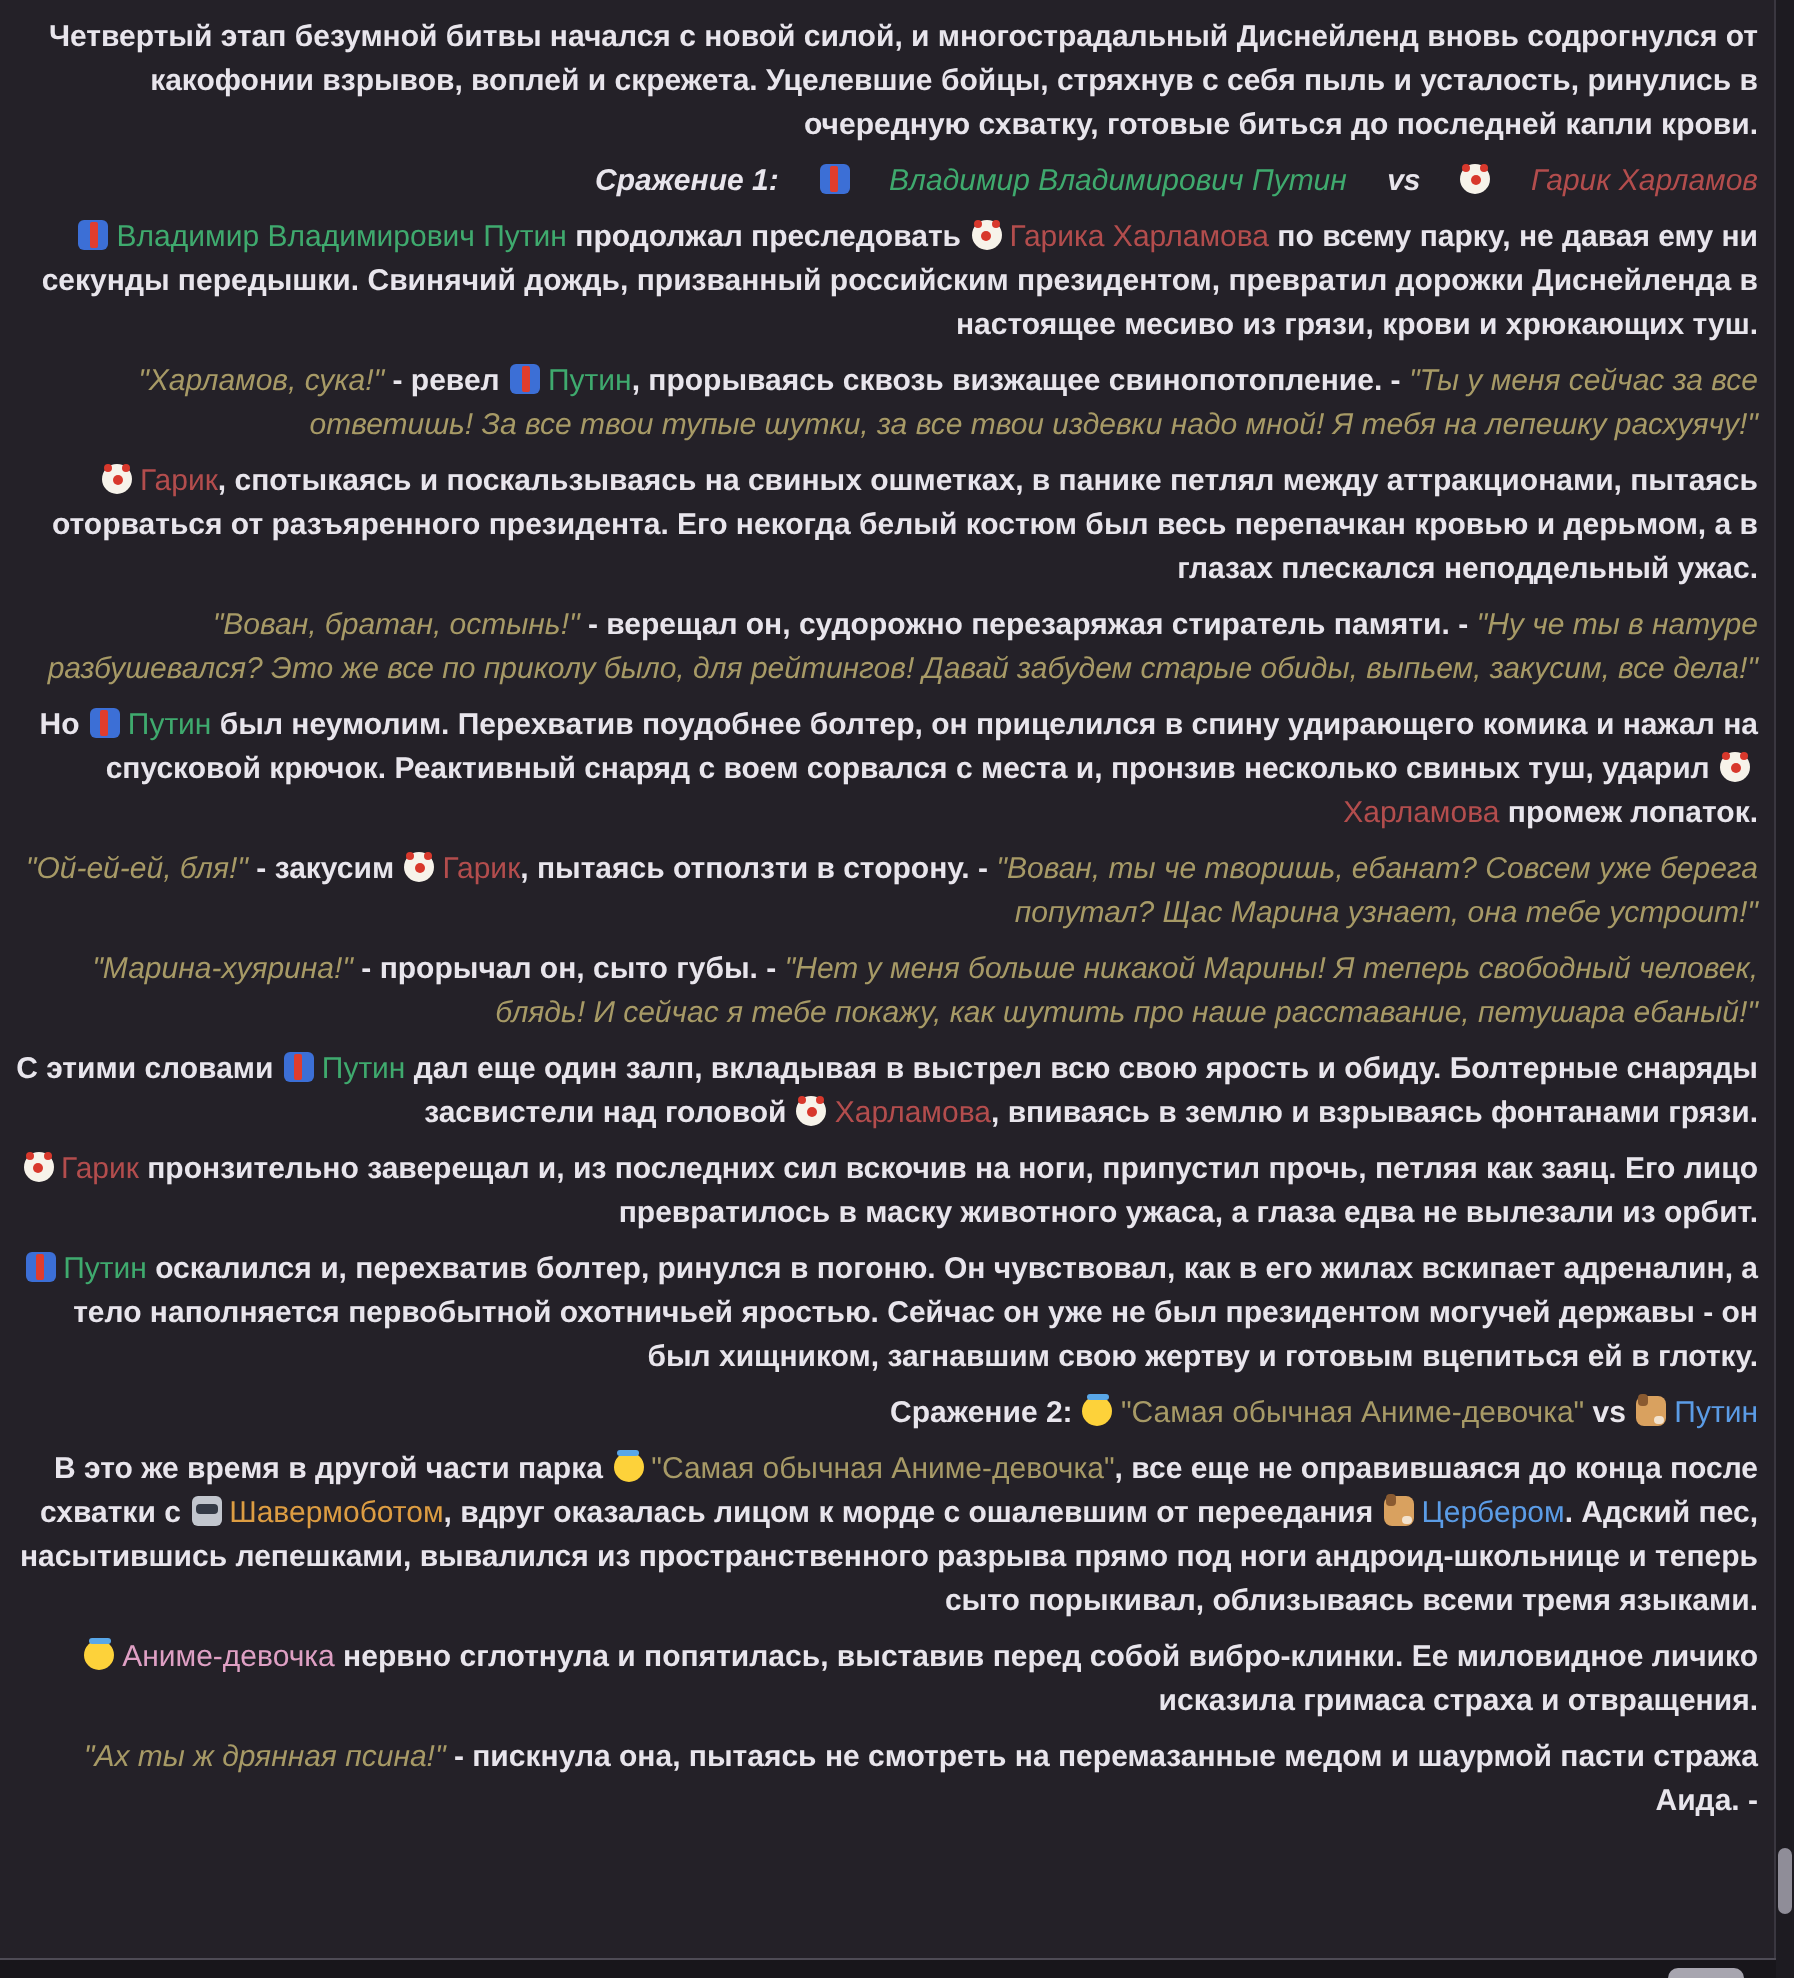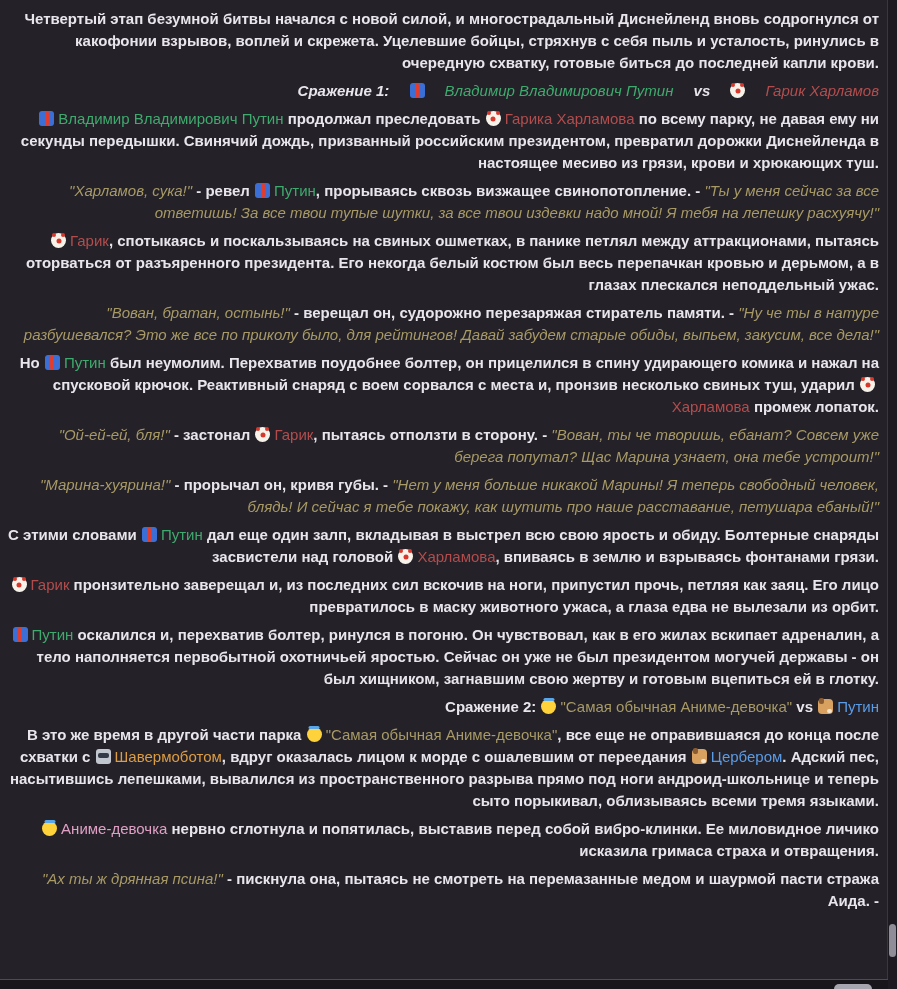--- a/index.html
+++ b/index.html
@@ -61,22 +61,22 @@
 <body>
 
 <div class="chat-panel">
     <div class="para"><span class="seg-body">Четвертый этап безумной битвы начался с новой силой, и многострадальный Диснейленд вновь содрогнулся от какофонии взрывов, воплей и скрежета. Уцелевшие бойцы, стряхнув с себя пыль и усталость, ринулись в очередную схватку, готовые биться до последней капли крови.</span></div>
     <div class="para italic"><span class="seg-body">Сражение 1: </span><span class="emoji necktie-icon"></span><span class="seg-putin">Владимир Владимирович Путин</span><span class="seg-body"> vs </span><span class="emoji clown-icon"></span><span class="seg-kharlamov">Гарик Харламов</span></div>
     <div class="para"><span class="emoji necktie-icon"></span><span class="seg-putin">Владимир Владимирович Путин</span><span class="seg-body"> продолжал преследовать </span><span class="emoji clown-icon"></span><span class="seg-kharlamov">Гарика Харламова</span><span class="seg-body"> по всему парку, не давая ему ни секунды передышки. Свинячий дождь, призванный российским президентом, превратил дорожки Диснейленда в настоящее месиво из грязи, крови и хрюкающих туш.</span></div>
     <div class="para"><span class="seg-quote">"Харламов, сука!"</span><span class="seg-body"> - ревел </span><span class="emoji necktie-icon"></span><span class="seg-putin">Путин</span><span class="seg-body">, прорываясь сквозь визжащее свинопотопление. - </span><span class="seg-quote">"Ты у меня сейчас за все ответишь! За все твои тупые шутки, за все твои издевки надо мной! Я тебя на лепешку расхуячу!"</span></div>
     <div class="para"><span class="emoji clown-icon"></span><span class="seg-kharlamov">Гарик</span><span class="seg-body">, спотыкаясь и поскальзываясь на свиных ошметках, в панике петлял между аттракционами, пытаясь оторваться от разъяренного президента. Его некогда белый костюм был весь перепачкан кровью и дерьмом, а в глазах плескался неподдельный ужас.</span></div>
     <div class="para"><span class="seg-quote">"Вован, братан, остынь!"</span><span class="seg-body"> - верещал он, судорожно перезаряжая стиратель памяти. - </span><span class="seg-quote">"Ну че ты в натуре разбушевался? Это же все по приколу было, для рейтингов! Давай забудем старые обиды, выпьем, закусим, все дела!"</span></div>
     <div class="para"><span class="seg-body">Но </span><span class="emoji necktie-icon"></span><span class="seg-putin">Путин</span><span class="seg-body"> был неумолим. Перехватив поудобнее болтер, он прицелился в спину удирающего комика и нажал на спусковой крючок. Реактивный снаряд с воем сорвался с места и, пронзив несколько свиных туш, ударил </span><span class="emoji clown-icon"></span><span class="seg-kharlamov">Харламова</span><span class="seg-body"> промеж лопаток.</span></div>
-    <div class="para"><span class="seg-quote">"Ой-ей-ей, бля!"</span><span class="seg-body"> - застонал </span><span class="emoji clown-icon"></span><span class="seg-kharlamov">Гарик</span><span class="seg-body">, пытаясь отползти в сторону. - </span><span class="seg-quote">"Вован, ты че творишь, ебанат? Совсем уже берега попутал? Щас Марина узнает, она тебе устроит!"</span></div>
-    <div class="para"><span class="seg-quote">"Марина-хуярина!"</span><span class="seg-body"> - прорычал он, кривя губы. - </span><span class="seg-quote">"Нет у меня больше никакой Марины! Я теперь свободный человек, блядь! И сейчас я тебе покажу, как шутить про наше расставание, петушара ебаный!"</span></div>
+    <div class="para"><span class="seg-quote">"Ой-ей-ей, бля!"</span><span class="seg-body"> - закусим </span><span class="emoji clown-icon"></span><span class="seg-kharlamov">Гарик</span><span class="seg-body">, пытаясь отползти в сторону. - </span><span class="seg-quote">"Вован, ты че творишь, ебанат? Совсем уже берега попутал? Щас Марина узнает, она тебе устроит!"</span></div>
+    <div class="para"><span class="seg-quote">"Марина-хуярина!"</span><span class="seg-body"> - прорычал он, сыто губы. - </span><span class="seg-quote">"Нет у меня больше никакой Марины! Я теперь свободный человек, блядь! И сейчас я тебе покажу, как шутить про наше расставание, петушара ебаный!"</span></div>
     <div class="para"><span class="seg-body">С этими словами </span><span class="emoji necktie-icon"></span><span class="seg-putin">Путин</span><span class="seg-body"> дал еще один залп, вкладывая в выстрел всю свою ярость и обиду. Болтерные снаряды засвистели над головой </span><span class="emoji clown-icon"></span><span class="seg-kharlamov">Харламова</span><span class="seg-body">, впиваясь в землю и взрываясь фонтанами грязи.</span></div>
     <div class="para"><span class="emoji clown-icon"></span><span class="seg-kharlamov">Гарик</span><span class="seg-body"> пронзительно заверещал и, из последних сил вскочив на ноги, припустил прочь, петляя как заяц. Его лицо превратилось в маску животного ужаса, а глаза едва не вылезали из орбит.</span></div>
     <div class="para"><span class="emoji necktie-icon"></span><span class="seg-putin">Путин</span><span class="seg-body"> оскалился и, перехватив болтер, ринулся в погоню. Он чувствовал, как в его жилах вскипает адреналин, а тело наполняется первобытной охотничьей яростью. Сейчас он уже не был президентом могучей державы - он был хищником, загнавшим свою жертву и готовым вцепиться ей в глотку.</span></div>
     <div class="para"><span class="seg-body">Сражение 2: </span><span class="emoji angel-icon"></span><span class="seg-quoted-name">"Самая обычная Аниме-девочка"</span><span class="seg-body"> vs </span><span class="emoji dog-icon"></span><span class="seg-cerberus">Путин</span></div>
     <div class="para"><span class="seg-body">В это же время в другой части парка </span><span class="emoji angel-icon"></span><span class="seg-quoted-name">"Самая обычная Аниме-девочка"</span><span class="seg-body">, все еще не оправившаяся до конца после схватки с </span><span class="emoji robot-icon"></span><span class="seg-shavermobot">Шавермоботом</span><span class="seg-body">, вдруг оказалась лицом к морде с ошалевшим от переедания </span><span class="emoji dog-icon"></span><span class="seg-cerberus">Цербером</span><span class="seg-body">. Адский пес, насытившись лепешками, вывалился из пространственного разрыва прямо под ноги андроид-школьнице и теперь сыто порыкивал, облизываясь всеми тремя языками.</span></div>
     <div class="para"><span class="emoji angel-icon"></span><span class="seg-anime">Аниме-девочка</span><span class="seg-body"> нервно сглотнула и попятилась, выставив перед собой вибро-клинки. Ее миловидное личико исказила гримаса страха и отвращения.</span></div>
     <div class="para"><span class="seg-quote">"Ах ты ж дрянная псина!"</span><span class="seg-body"> - пискнула она, пытаясь не смотреть на перемазанные медом и шаурмой пасти стража Аида. - </span></div>
   </div>
 
 <div class="scrollbar-track">

